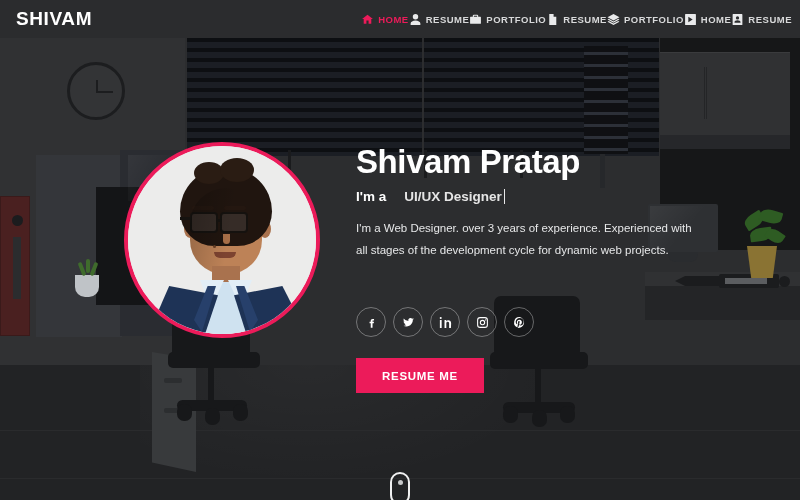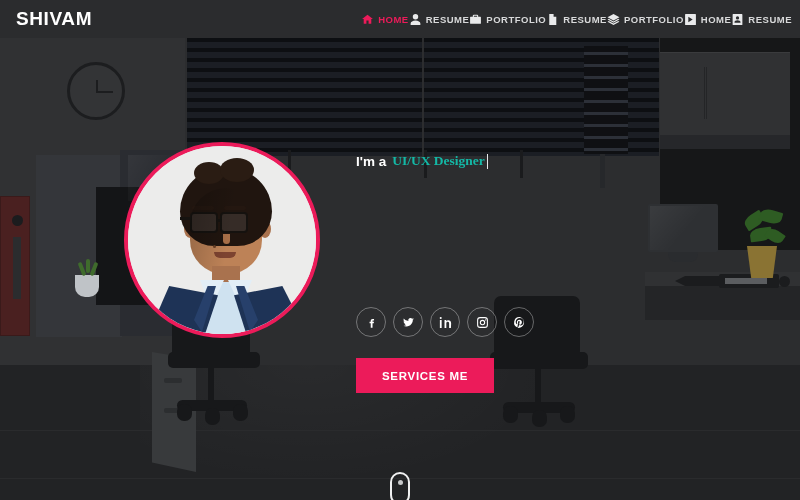--- a/index.html
+++ b/index.html
@@ -141,21 +141,21 @@
                  clip-path:polygon(0 16%,62% 0,100% 100%,20% 100%); }
   .av-lapel-l { position:absolute; left:66px; top:140px; width:22px; height:46px; background:#27406b;
                 clip-path:polygon(62% 0,100% 0,36% 100%,0 74%); }
   .av-lapel-r { position:absolute; left:108px; top:140px; width:22px; height:46px; background:#27406b;
                 clip-path:polygon(0 0,38% 0,100% 74%,64% 100%); }
   .av-pocket { position:absolute; left:136px; top:178px; width:24px; height:3px; background:#dfe6ee; transform:rotate(-4deg); }
 
   .hero-text { position:absolute; left:356px; top:106px; width:360px; }
   .hero-name { font-size:33px; font-weight:700; letter-spacing:-.4px; color:#fff; line-height:1.1; }
   .hero-sub { margin-top:9px; font-size:13.5px; font-weight:700; color:#fff; display:flex; align-items:center; }
-  .hero-role { color:#14b8a6; margin-left:6px;font-family:Liberation Serif, serif; }
+  .hero-role { color:#e5e5e5; margin-left:18px; }
   .caret { display:inline-block; width:1.5px; height:15px; background:#e8e8ea; margin-left:2px; }
   .hero-desc { margin-top:14px; font-size:11.5px; line-height:1.85; color:#e6e7e8; max-width:340px; }
 
   .socials { position:absolute; left:356px; top:269px; display:flex; gap:7px; }
   .soc { width:30px; height:30px; border-radius:50%; border:1px solid rgba(255,255,255,.34);
          display:flex; align-items:center; justify-content:center; cursor:pointer; }
   .soc svg { width:13px; height:13px; fill:#fff; }
 
   .cta-row { position:absolute; left:356px; top:320px; display:flex; gap:17px; }
   .btn { height:35px; padding:0 26px; display:flex; align-items:center; justify-content:center;
@@ -393,25 +393,27 @@
       <div class="av-collar-l"></div>
       <div class="av-collar-r"></div>
       <div class="av-jacket-l"></div>
       <div class="av-jacket-r"></div>
       <div class="av-lapel-l"></div>
       <div class="av-lapel-r"></div>
       <div class="av-pocket"></div>
     </div>
 
     <div class="hero-text">
+      <div class="hero-name">Shivam Pratap</div>
       <div class="hero-sub">
         <span>I'm a</span>
         <span class="hero-role">UI/UX Designer</span>
         <span class="caret"></span>
       </div>
+      <div class="hero-desc">I'm a Web Designer. over 3 years of experience. Experienced with all stages of the development cycle for dynamic web projects.</div>
     </div>
 
     <div class="socials" id="socials">
         <a class="soc">
           <svg class="" viewBox="0 0 24 24">
             <path d="M14.5 8.5h2.2V5.6h-2.6C11.7 5.6 10.6 7 10.6 9v1.6H8.4v3h2.2v8h3.3v-8h2.3l.4-3h-2.7V9.3c0-.6.2-.8.9-.8z"></path>
           </svg>
         </a>
         <a class="soc">
           <svg class="" viewBox="0 0 24 24">
@@ -429,21 +431,21 @@
           </svg>
         </a>
         <a class="soc">
           <svg class="" viewBox="0 0 24 24">
             <path d="M12 2a10 10 0 0 0-3.6 19.3c-.1-.8-.2-2 0-2.9l1.2-5s-.3-.6-.3-1.5c0-1.4.8-2.5 1.8-2.5.9 0 1.3.6 1.3 1.4 0 .9-.6 2.2-.9 3.4-.2 1 .5 1.9 1.6 1.9 1.9 0 3.3-2 3.3-4.9 0-2.6-1.8-4.4-4.5-4.4-3 0-4.8 2.3-4.8 4.6 0 .9.3 1.9.8 2.4.1.1.1.2.1.3l-.3 1.1c0 .2-.2.2-.4.1-1.4-.7-2.3-2.8-2.3-4.5 0-3.6 2.6-7 7.6-7 4 0 7.1 2.8 7.1 6.6 0 4-2.5 7.1-5.9 7.1-1.2 0-2.3-.6-2.6-1.3l-.7 2.7c-.3 1-1 2.3-1.5 3A10 10 0 1 0 12 2z"></path>
           </svg>
         </a>
       </div>
 
     <div class="cta-row">
-      <button class="btn btn-primary">SERVICES ME</button>
+      <button class="btn btn-primary">RESUME ME</button>
     </div>
 
     <div class="scroll-ind">
       <div class="scroll-dot"></div>
     </div>
   </div>
 
 </div>
 
 </body></html>

